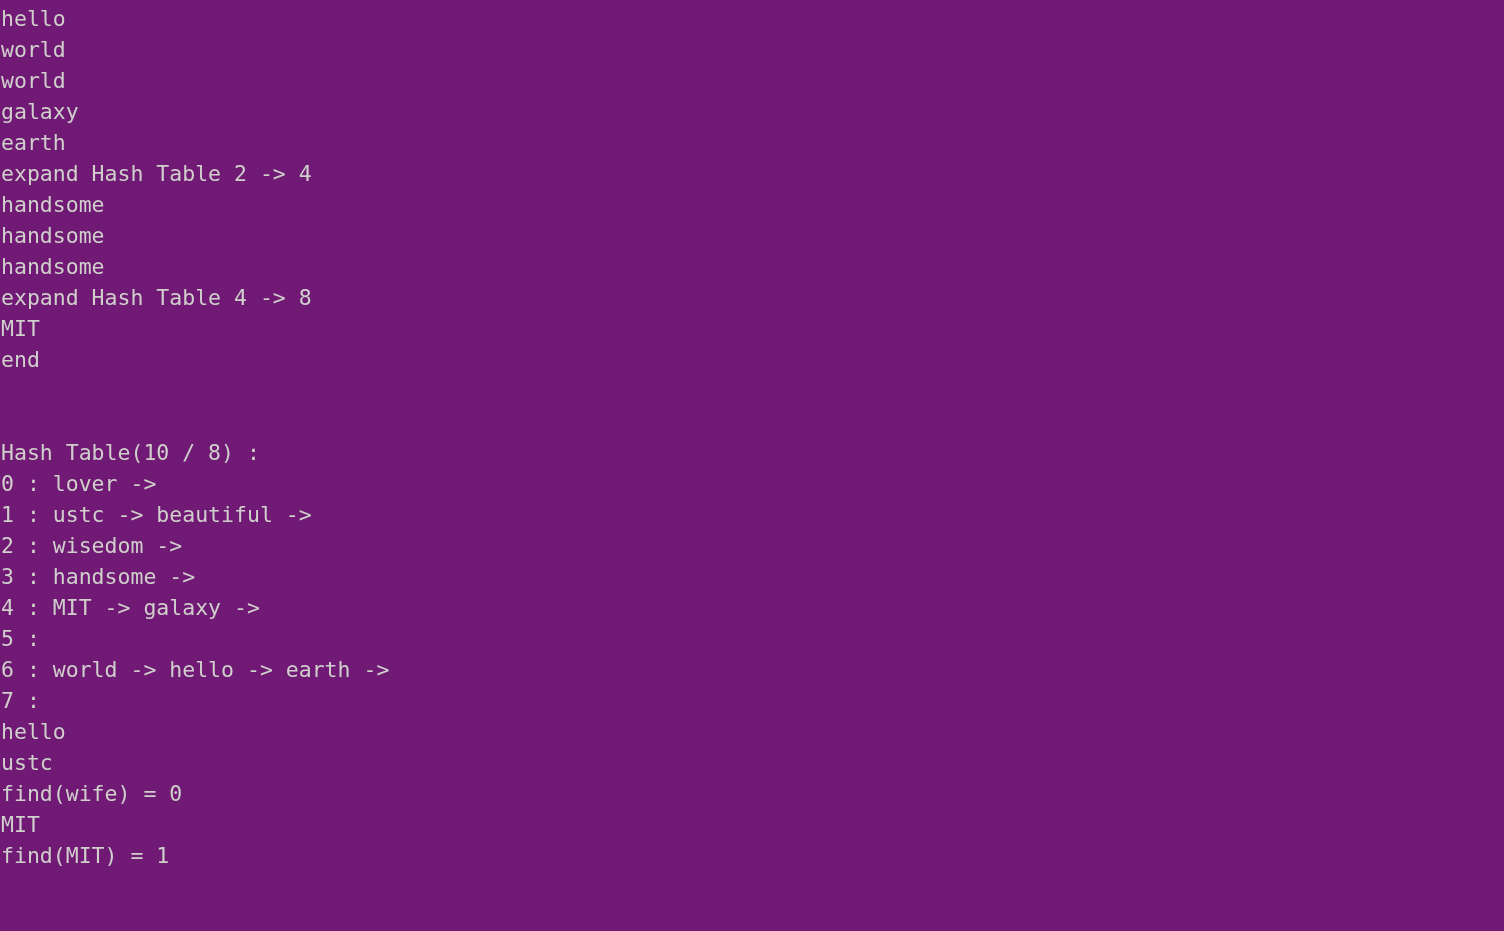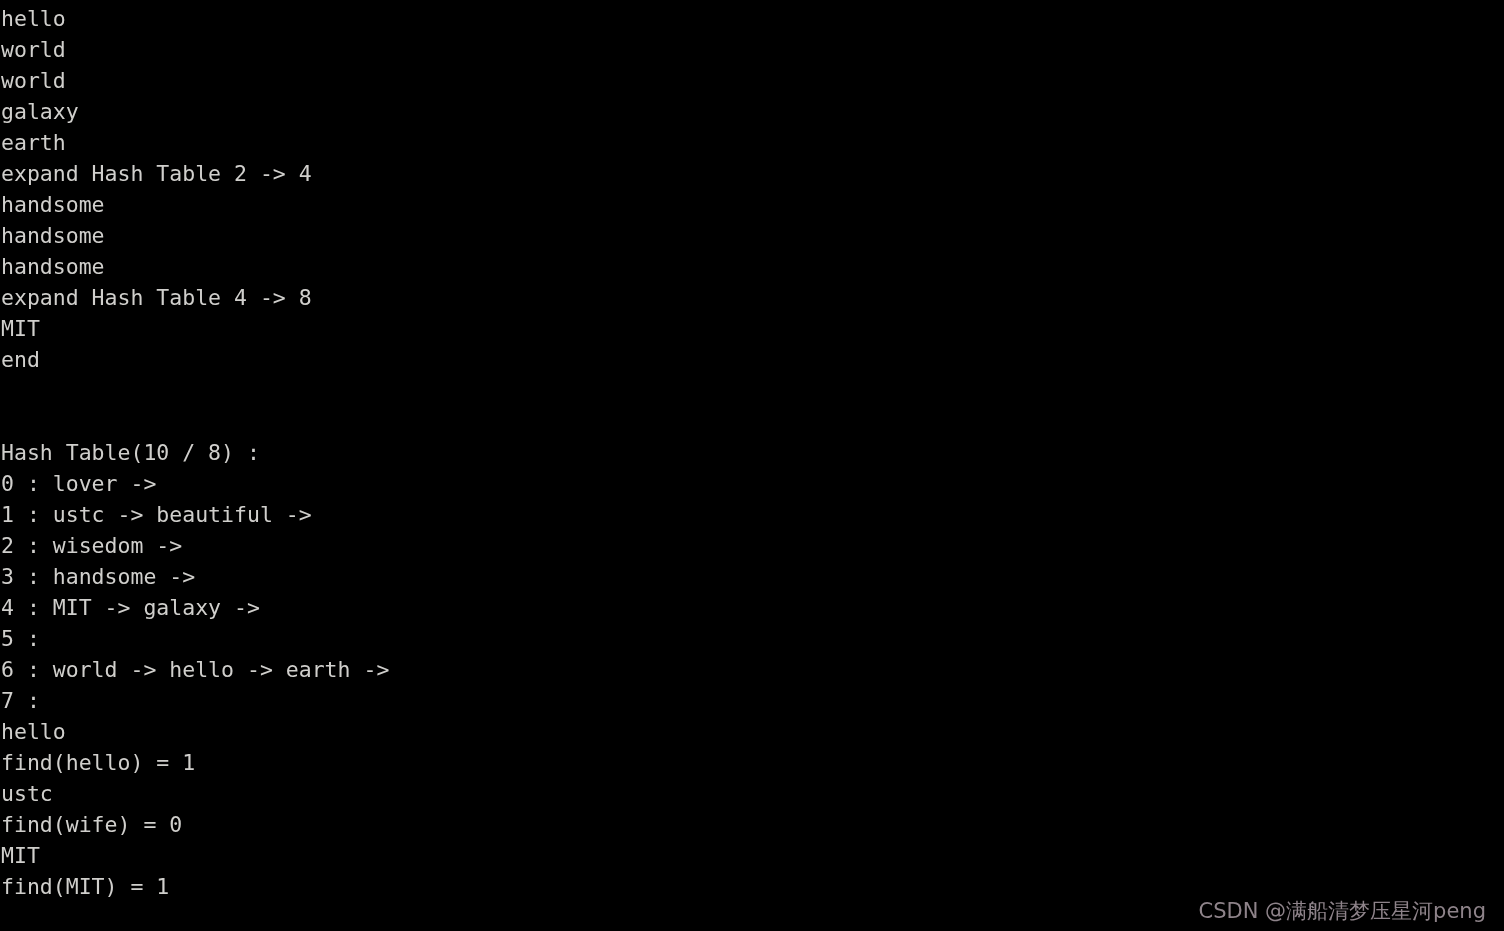--- a/index.html
+++ b/index.html
@@ -5,21 +5,21 @@
 <style>
   html, body {
     margin: 0;
     padding: 0;
     background: #300a24;
   }
   #terminal {
     position: relative;
     width: 1504px;
     height: 931px;
-    background: #000000;
+    background: #701a75;
     overflow: hidden;
     font-family: "DejaVu Sans Mono", "Liberation Mono", monospace;
     font-size: 21.5px;
     line-height: 31px;
     color: #d0cfcc;
     -webkit-font-smoothing: antialiased;
   }
 
   
   #clipped-row {
@@ -87,22 +87,20 @@
       <div class="line">Hash Table(10 / 8) :</div>
       <div class="line">0 : lover -&gt; </div>
       <div class="line">1 : ustc -&gt; beautiful -&gt; </div>
       <div class="line">2 : wisedom -&gt; </div>
       <div class="line">3 : handsome -&gt; </div>
       <div class="line">4 : MIT -&gt; galaxy -&gt; </div>
       <div class="line">5 : </div>
       <div class="line">6 : world -&gt; hello -&gt; earth -&gt; </div>
       <div class="line">7 : </div>
       <div class="line">hello</div>
-      <div class="line">find(hello) = 1</div>
       <div class="line">ustc</div>
       <div class="line">find(wife) = 0</div>
       <div class="line">MIT</div>
       <div class="line">find(MIT) = 1</div>
     </div>
 
-  <div id="watermark">CSDN @满船清梦压星河peng</div>
 
 </div>
 
 </body></html>

